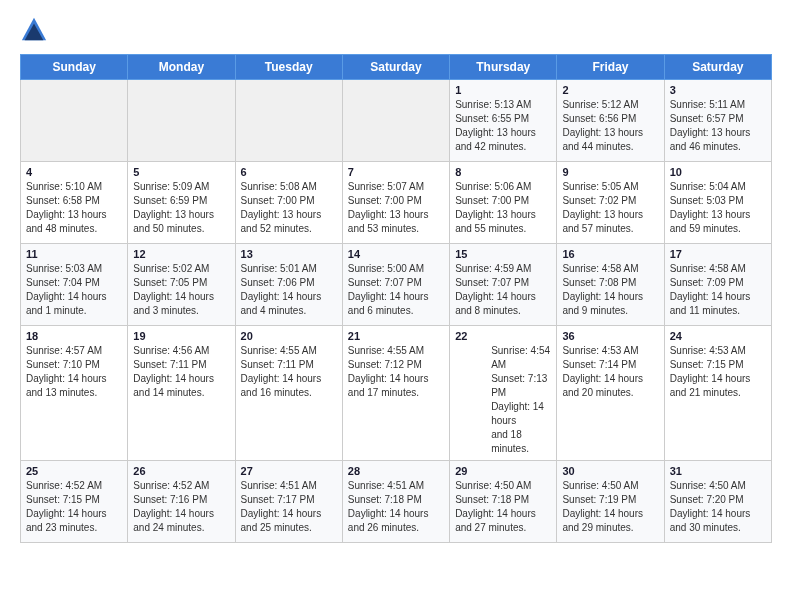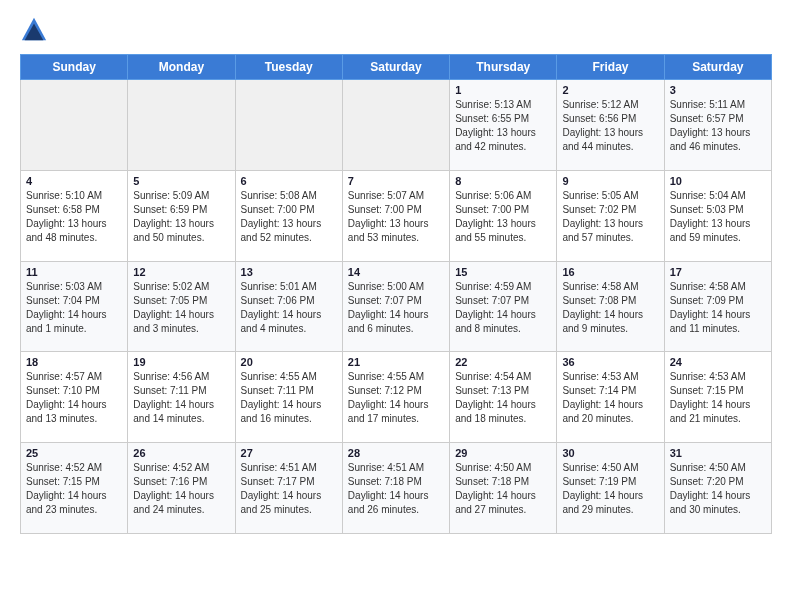--- a/index.html
+++ b/index.html
@@ -296,21 +296,21 @@
           </td>
           <td>
             <span class="day-num">21</span>
             <div class="day-info" style="white-space: pre-line;">Sunrise: 4:55 AM
 Sunset: 7:12 PM
 Daylight: 14 hours
 and 17 minutes.</div>
           </td>
           <td>
             <span class="day-num">22</span>
-            <div class="day-info" style="white-space: pre-line;">Sunrise: 4:54 AM
+            <div class="day-info" style="white-space: pre-line; margin-left: 36px;">Sunrise: 4:54 AM
 Sunset: 7:13 PM
 Daylight: 14 hours
 and 18 minutes.</div>
           </td>
           <td>
             <span class="day-num">36</span>
             <div class="day-info" style="white-space: pre-line;">Sunrise: 4:53 AM
 Sunset: 7:14 PM
 Daylight: 14 hours
 and 20 minutes.</div>

